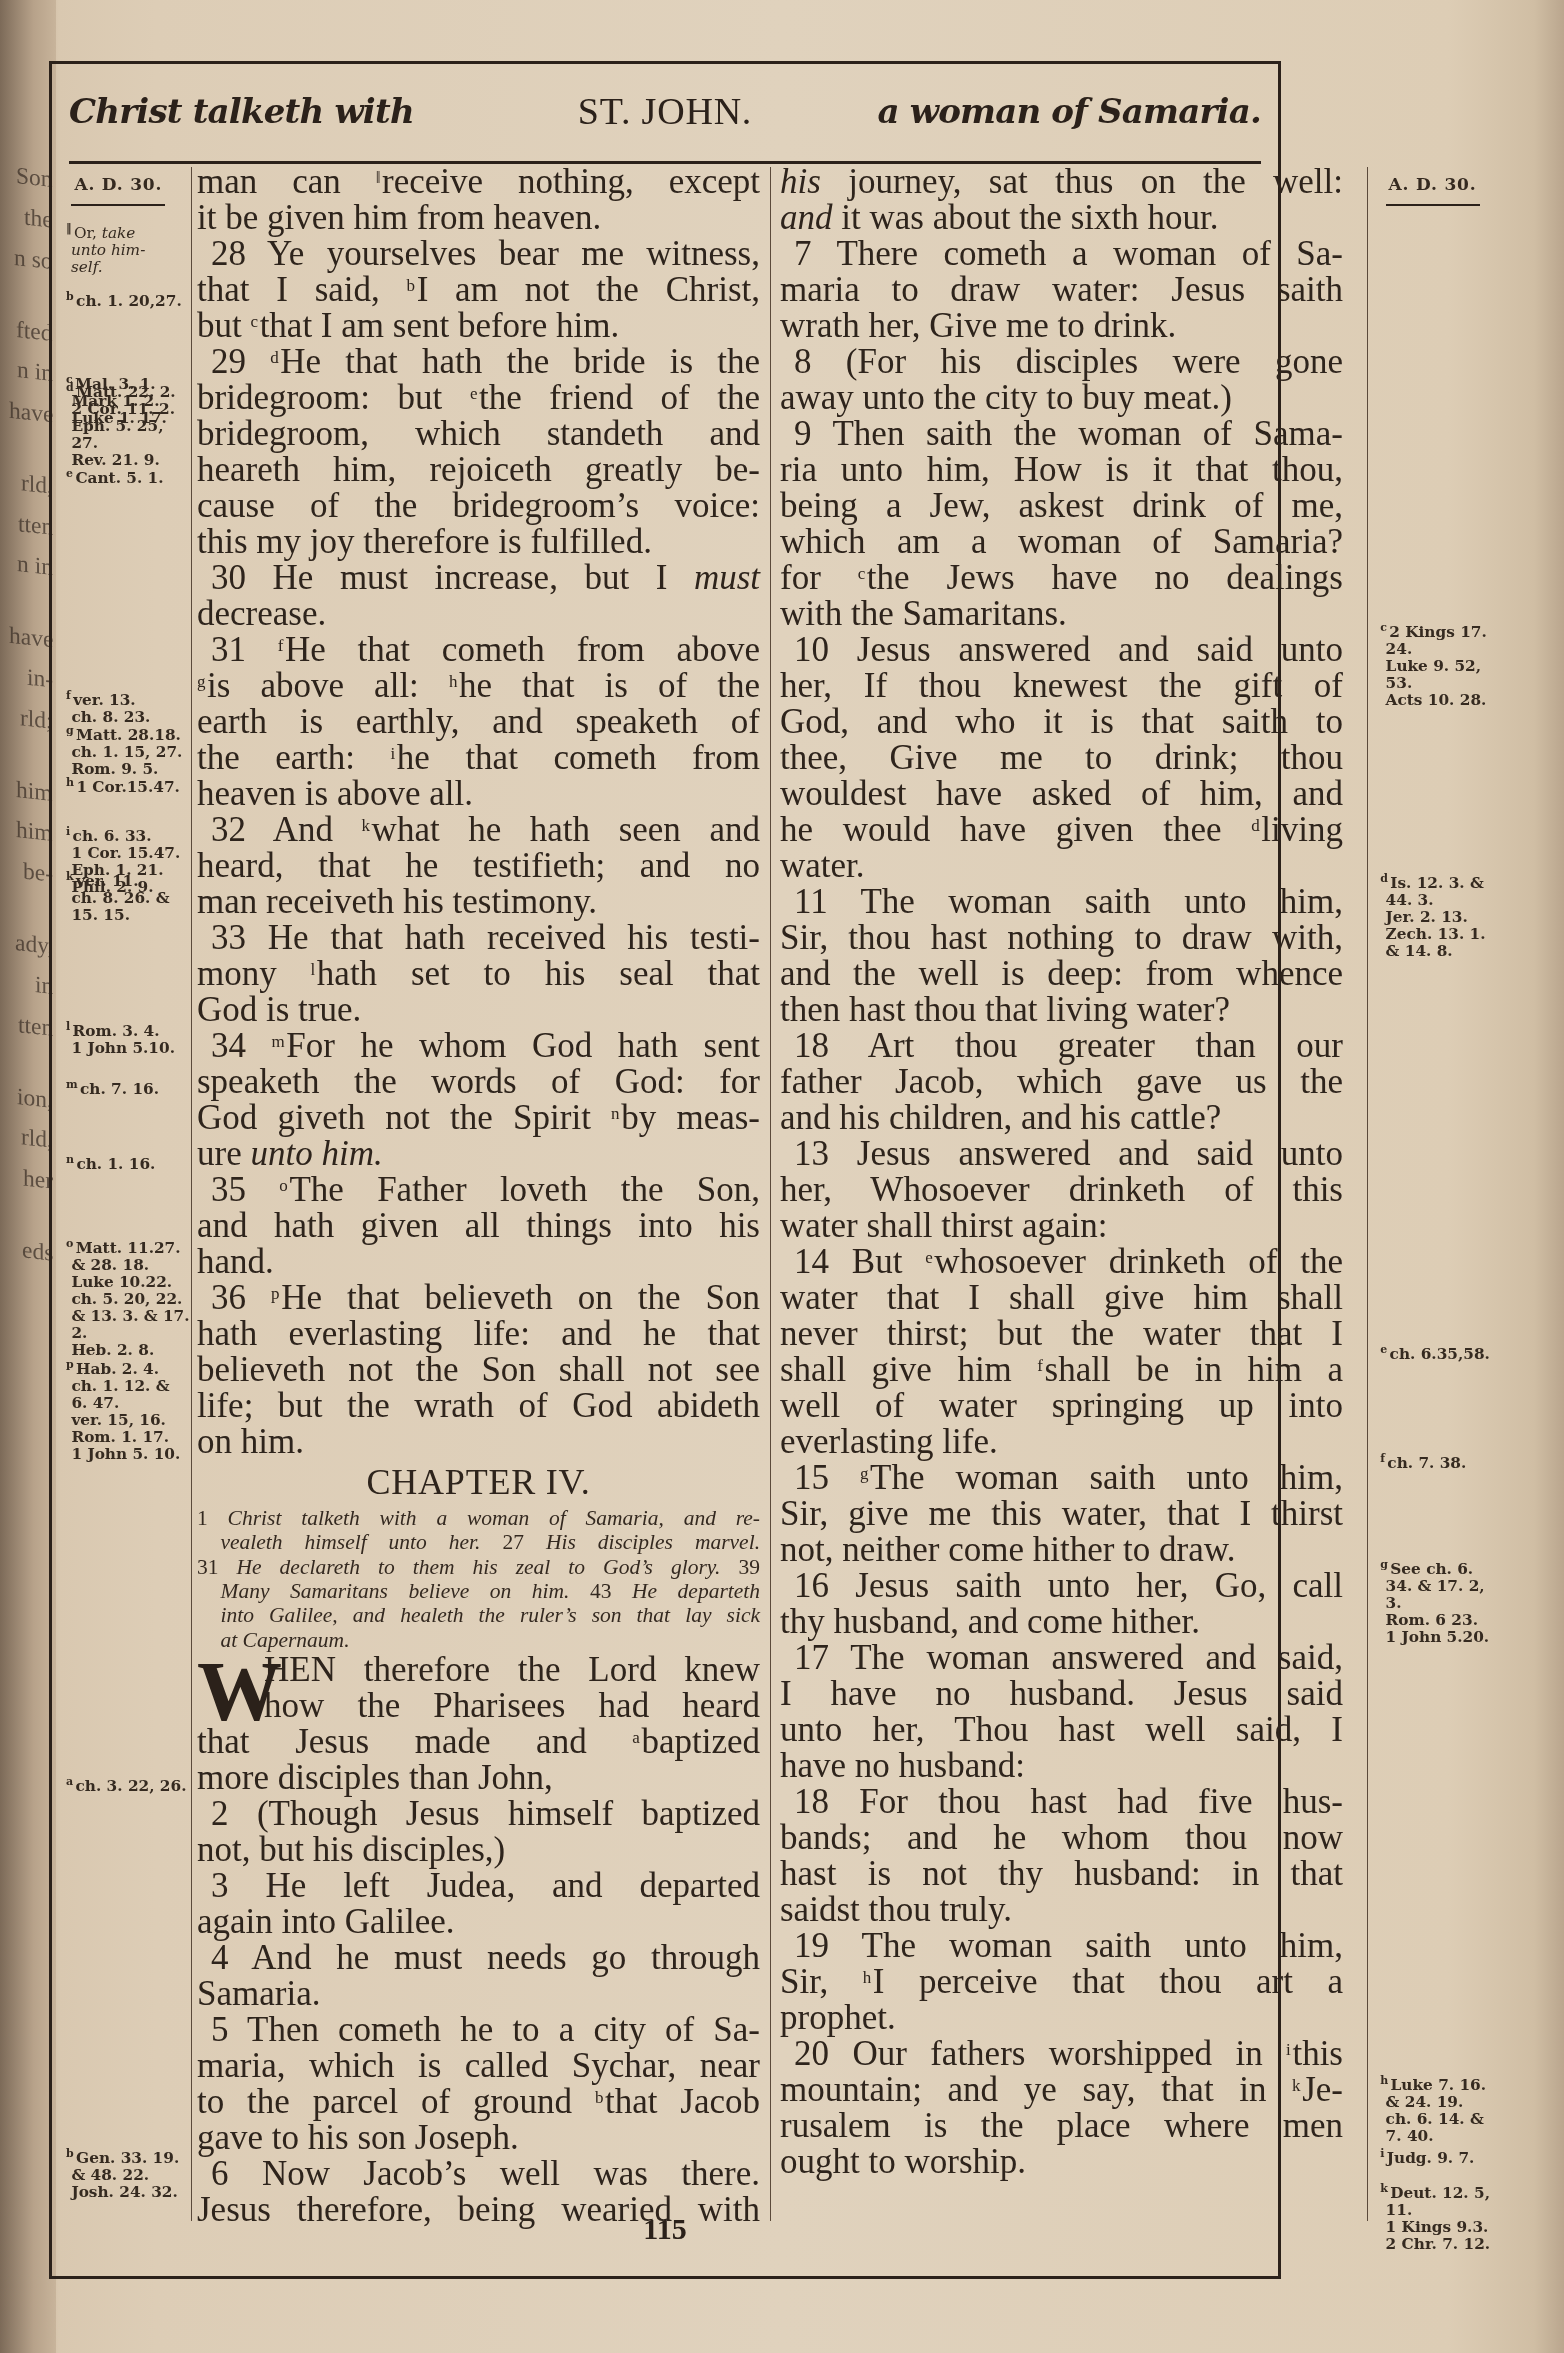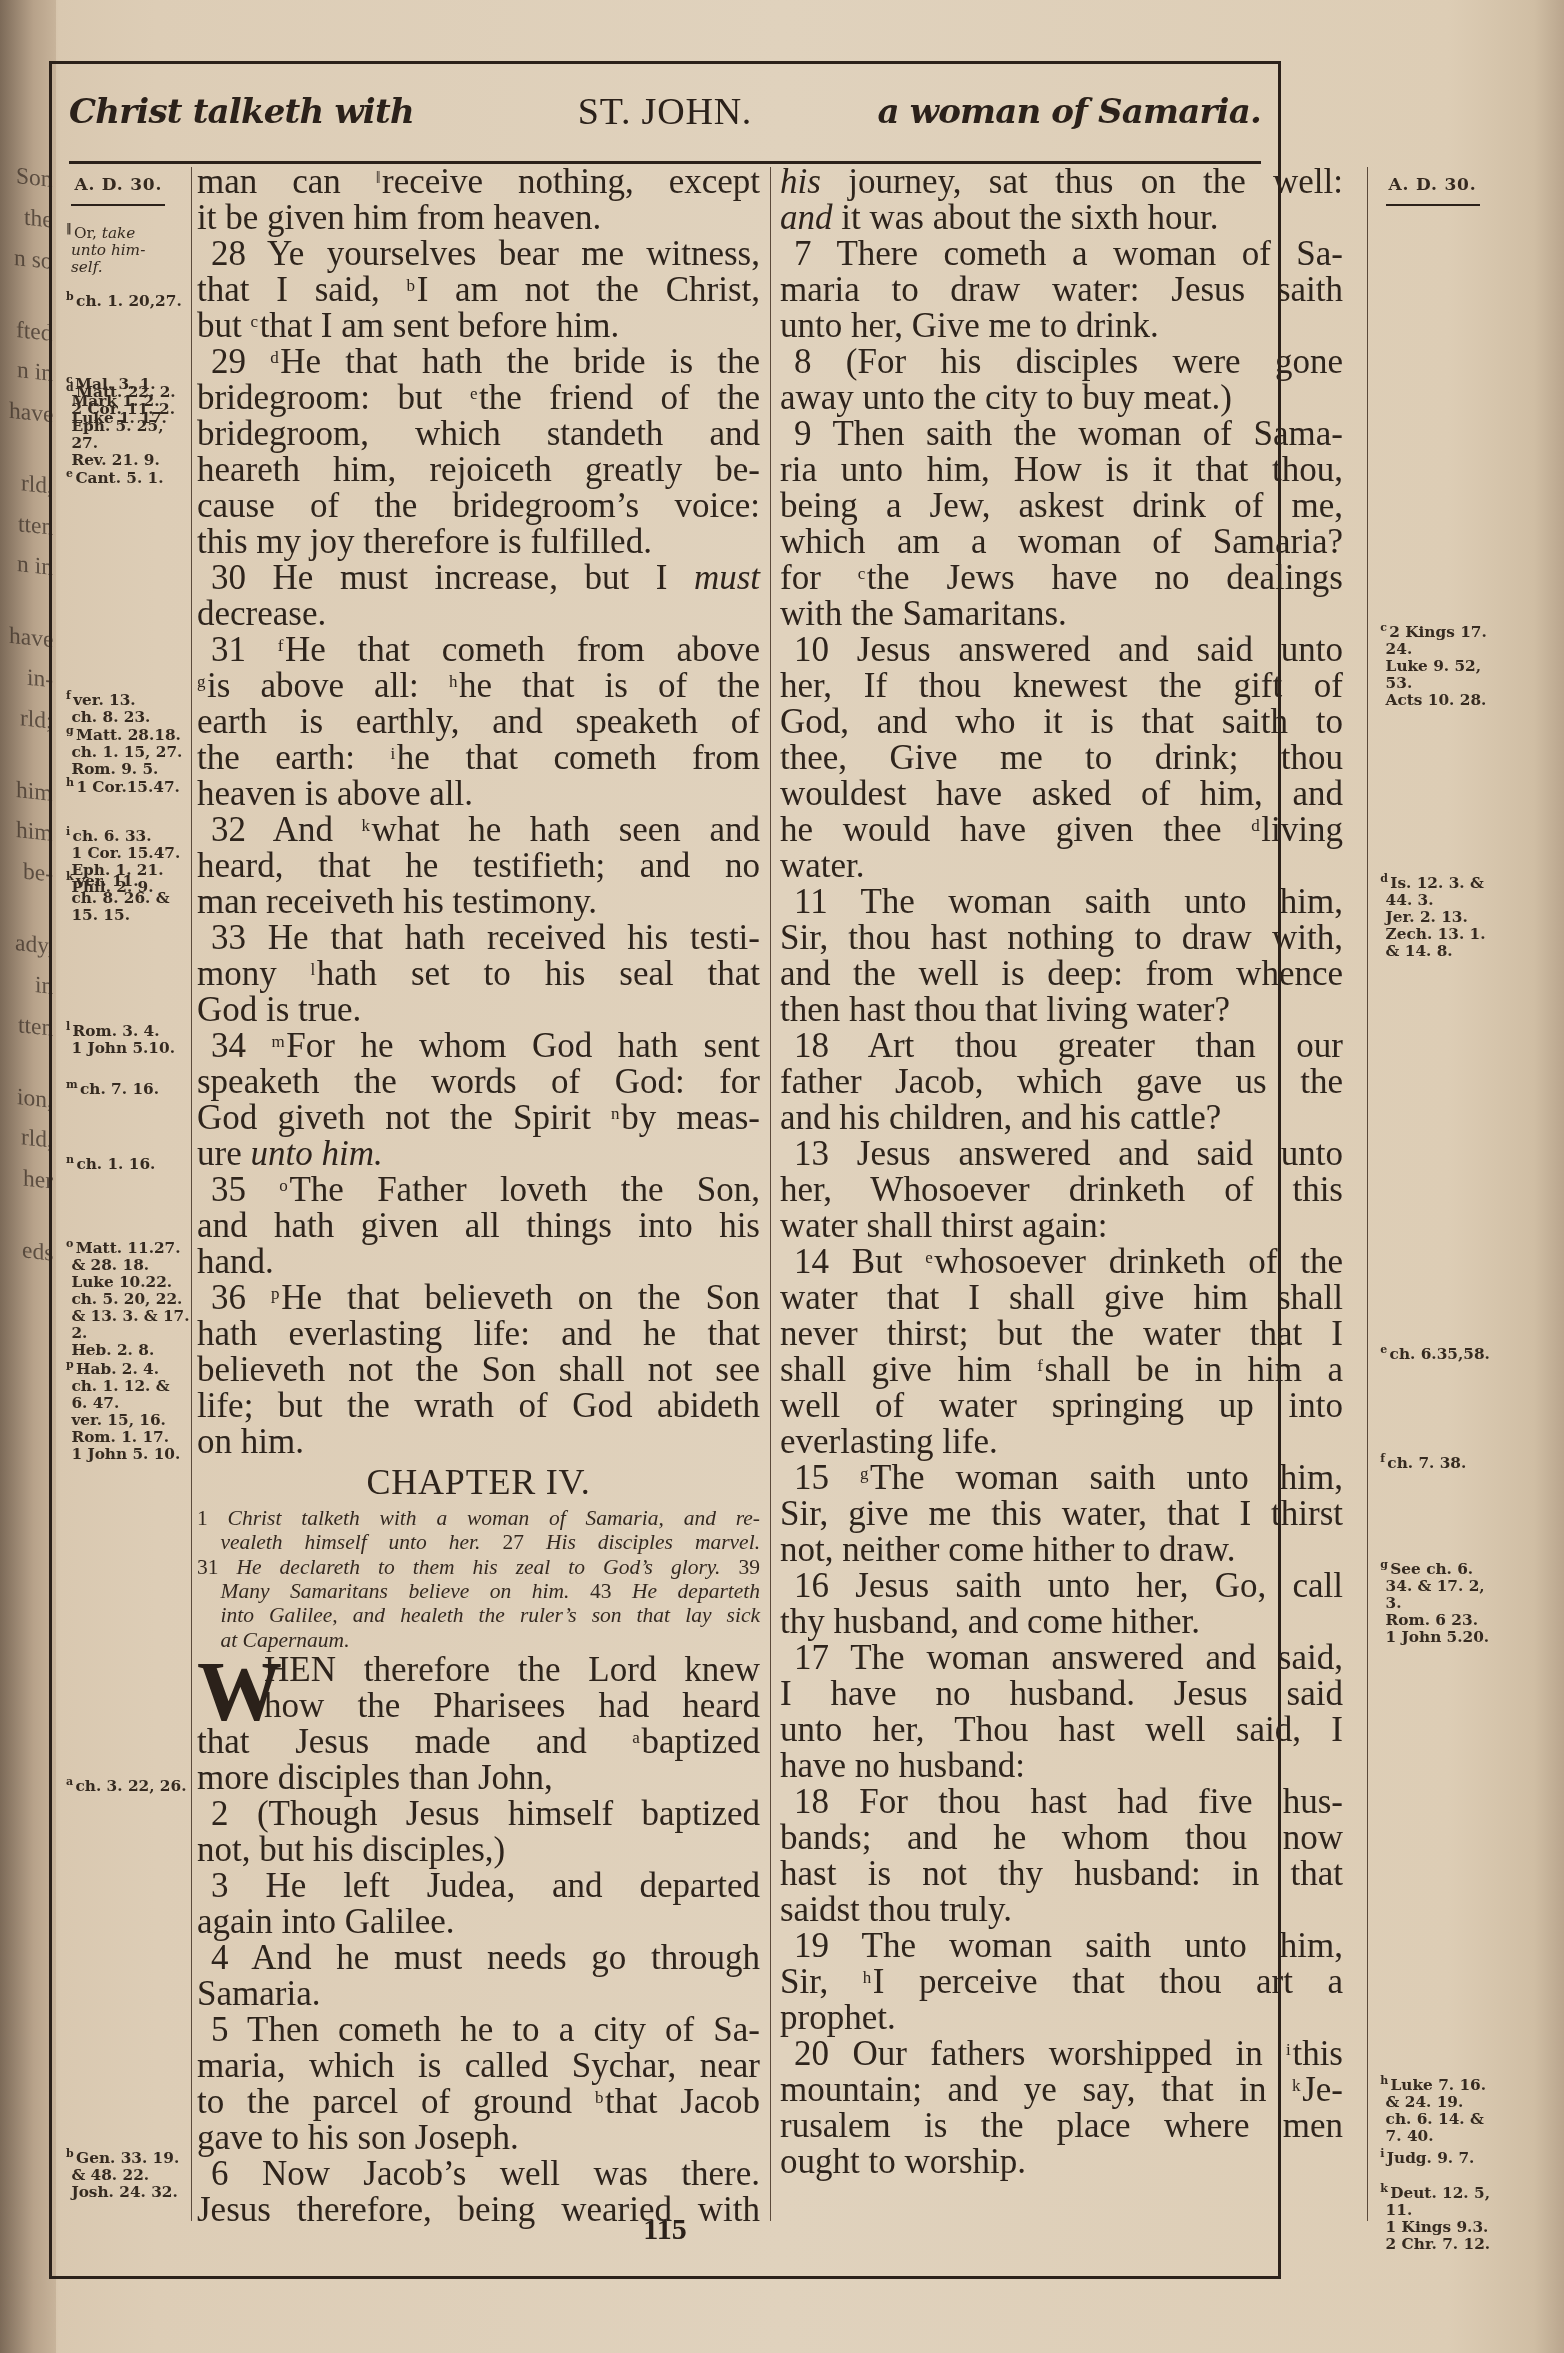--- a/index.html
+++ b/index.html
@@ -232,21 +232,21 @@
         <div class="line last">gave to his son Joseph.</div>
         <div class="line indent">6 Now Jacob’s well was there.</div>
         <div class="line">Jesus therefore, being wearied with</div>
       </div>
     </div>
   <div class="text-col col2" id="col2">
       <div class="line"><span class="i">his </span>journey, sat thus on the well:</div>
       <div class="line last"><span class="i">and </span>it was about the sixth hour.</div>
       <div class="line indent">7 There cometh a woman of Sa-</div>
       <div class="line">maria to draw water: Jesus saith</div>
-      <div class="line last">unto her, Give me to drink.</div>
+      <div class="line last">wrath her, Give me to drink.</div>
       <div class="line indent">8 (For his disciples were gone</div>
       <div class="line last">away unto the city to buy meat.)</div>
       <div class="line indent">9 Then saith the woman of Sama-</div>
       <div class="line">ria unto him, How is it that thou,</div>
       <div class="line">being a Jew, askest drink of me,</div>
       <div class="line">which am a woman of Samaria?</div>
       <div class="line">for <span class="sup">c</span>the Jews have no dealings</div>
       <div class="line last">with the Samaritans.</div>
       <div class="line indent">10 Jesus answered and said unto</div>
       <div class="line">her, If thou knewest the gift of</div>

